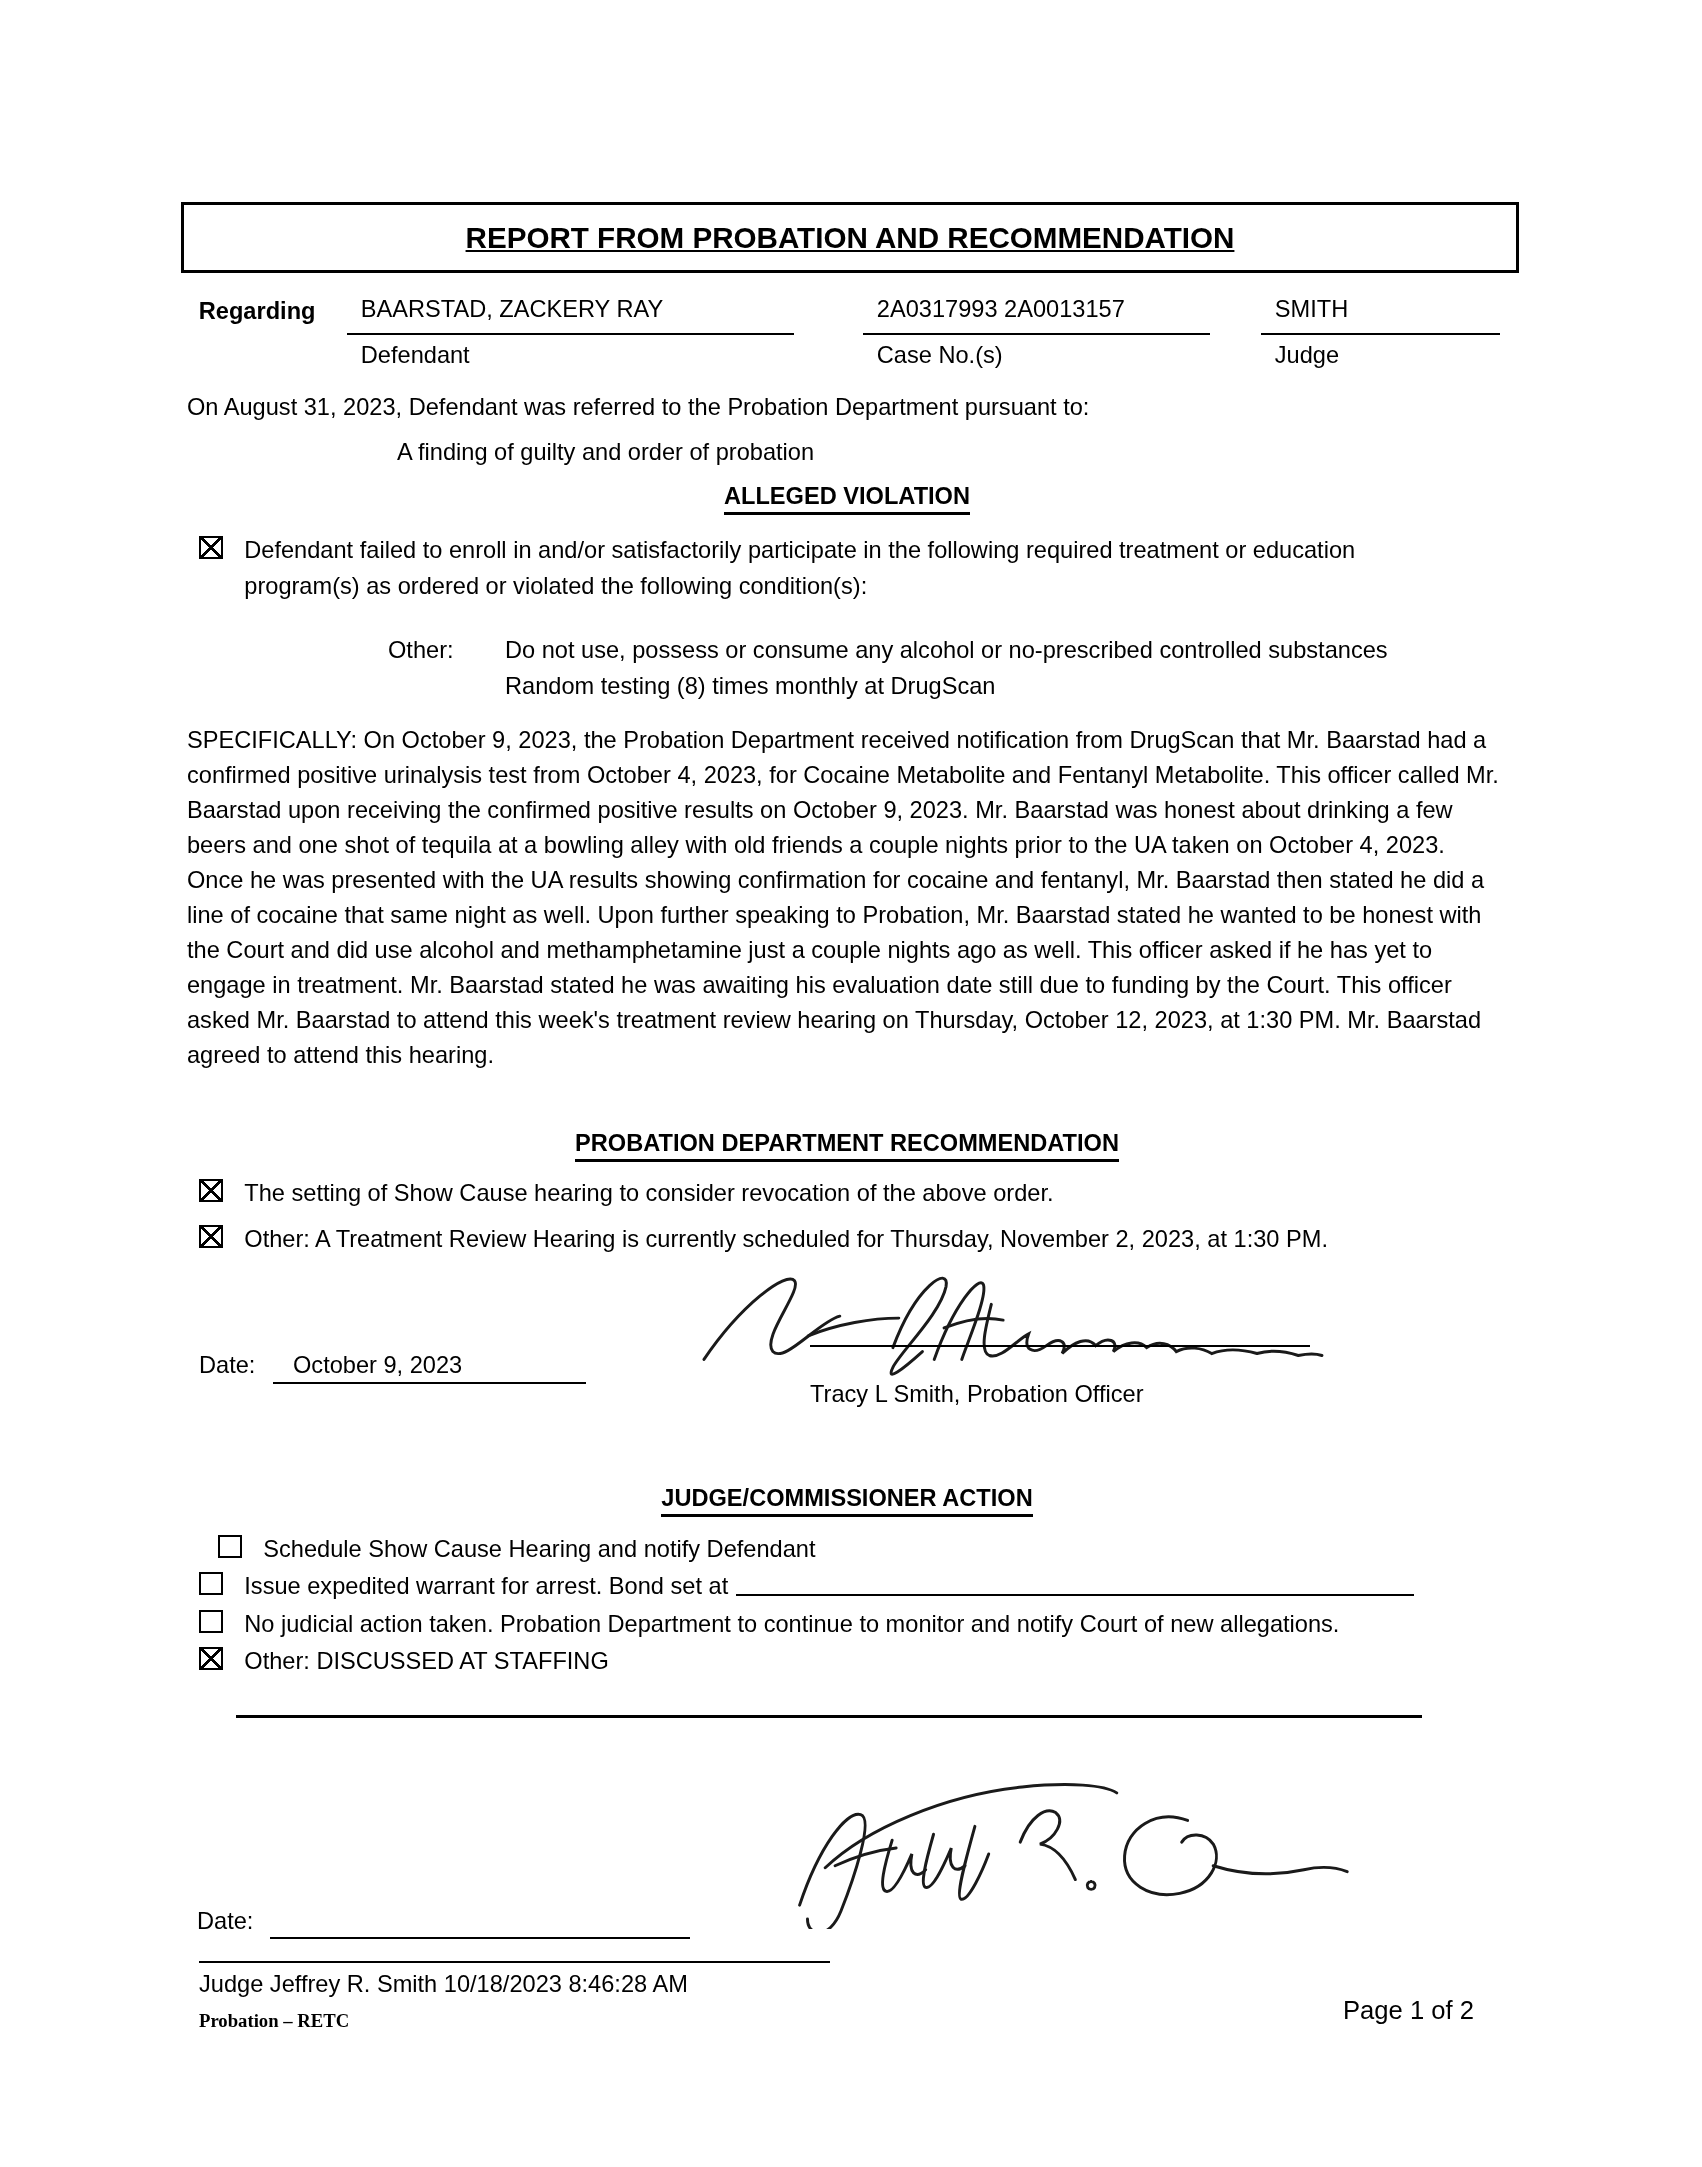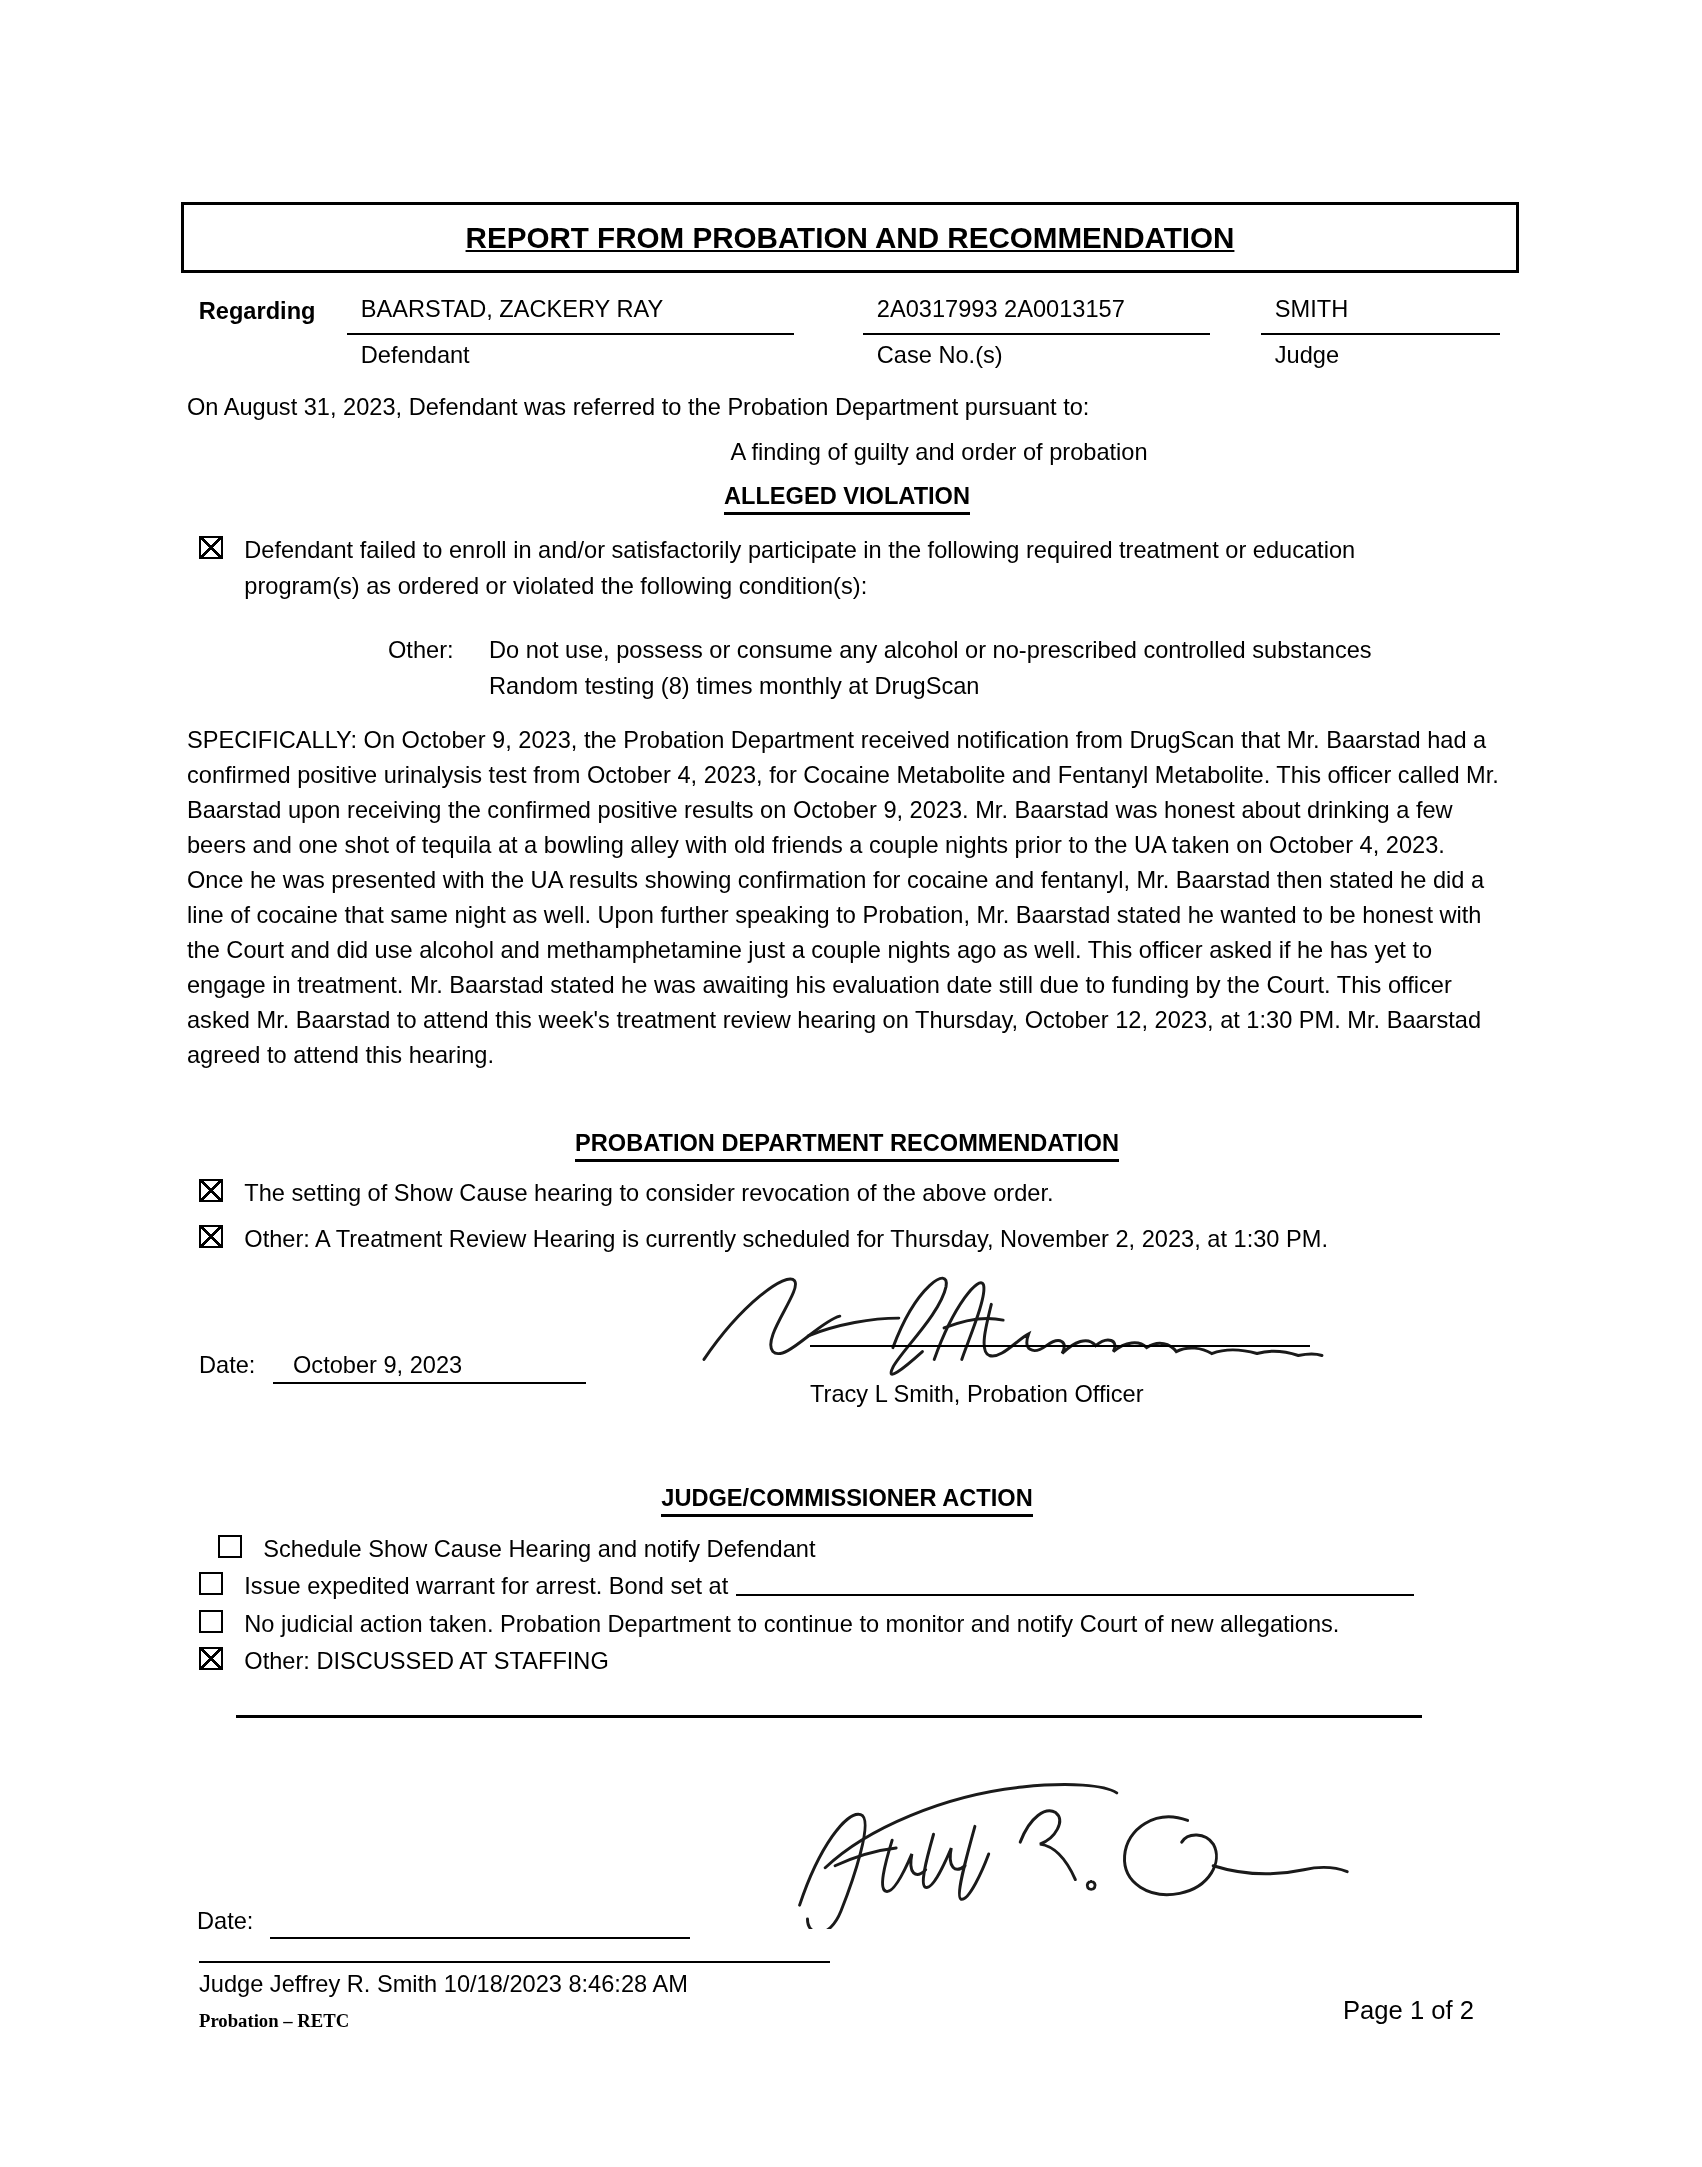--- a/index.html
+++ b/index.html
@@ -71,32 +71,32 @@
       <div class="reg-value">2A0317993 2A0013157</div>
       <div class="reg-sub">Case No.(s)</div>
     </div>
     <div class="reg-col col-judge">
       <div class="reg-value">SMITH</div>
       <div class="reg-sub">Judge</div>
     </div>
   </div>
 
   <div class="abs para" style="left:187px;top:390px;width:1320px;">On August 31, 2023, Defendant was referred to the Probation Department pursuant to:</div>
-  <div class="abs para" style="left:397px;top:435px;width:1084px;text-align:center;">A finding of guilty and order of probation</div>
+  <div class="abs para" style="left:397px;top:435px;width:1084px;">A finding of guilty and order of probation</div>
 
   <div class="abs cb-row" style="left:199px;top:532px;width:1221px;">
     <span class="cb" data-checked="true"></span>
     <span class="cb-text" style="width:1172px;">Defendant failed to enroll in and/or satisfactorily participate in the following required treatment or education program(s) as ordered or violated the following condition(s):</span>
   </div>
 
   <div class="abs heading" style="top:483px;">
     <span>ALLEGED VIOLATION</span>
   </div>
 
-  <div class="abs" style="left:388px;top:632px;width:1123px;display:flex;">
+  <div class="abs" style="left:388px;top:632px;width:1123px;display:flex;gap:16px;">
     <span style="width:101px;flex:0 0 auto;line-height:36px;">Other:</span>
     <span>
       <div style="line-height:36px;">Do not use, possess or consume any alcohol or no-prescribed controlled substances</div>
       <div style="line-height:36px;">Random testing (8) times monthly at DrugScan</div>
     </span>
   </div>
 
   <div class="abs" style="left:187px;top:723px;width:1312px;line-height:35px;">SPECIFICALLY:  On October 9, 2023, the Probation Department received notification from DrugScan that Mr. Baarstad had a confirmed positive urinalysis test from October 4, 2023, for Cocaine Metabolite and Fentanyl Metabolite. This officer called Mr. Baarstad upon receiving the confirmed positive results on October 9, 2023. Mr. Baarstad was honest about drinking a few beers and one shot of tequila at a bowling alley with old friends a couple nights prior to the UA taken on October 4, 2023. Once he was presented with the UA results showing confirmation for cocaine and fentanyl, Mr. Baarstad then stated he did a line of cocaine that same night as well. Upon further speaking to Probation, Mr. Baarstad stated he wanted to be honest with the Court and did use alcohol and methamphetamine just a couple nights ago as well. This officer asked if he has yet to engage in treatment. Mr. Baarstad stated he was awaiting his evaluation date still due to funding by the Court. This officer asked Mr. Baarstad to attend this week's treatment review hearing on Thursday, October 12, 2023, at 1:30 PM. Mr. Baarstad agreed to attend this hearing.</div>
 
   <div class="abs heading" style="top:1130px;">

